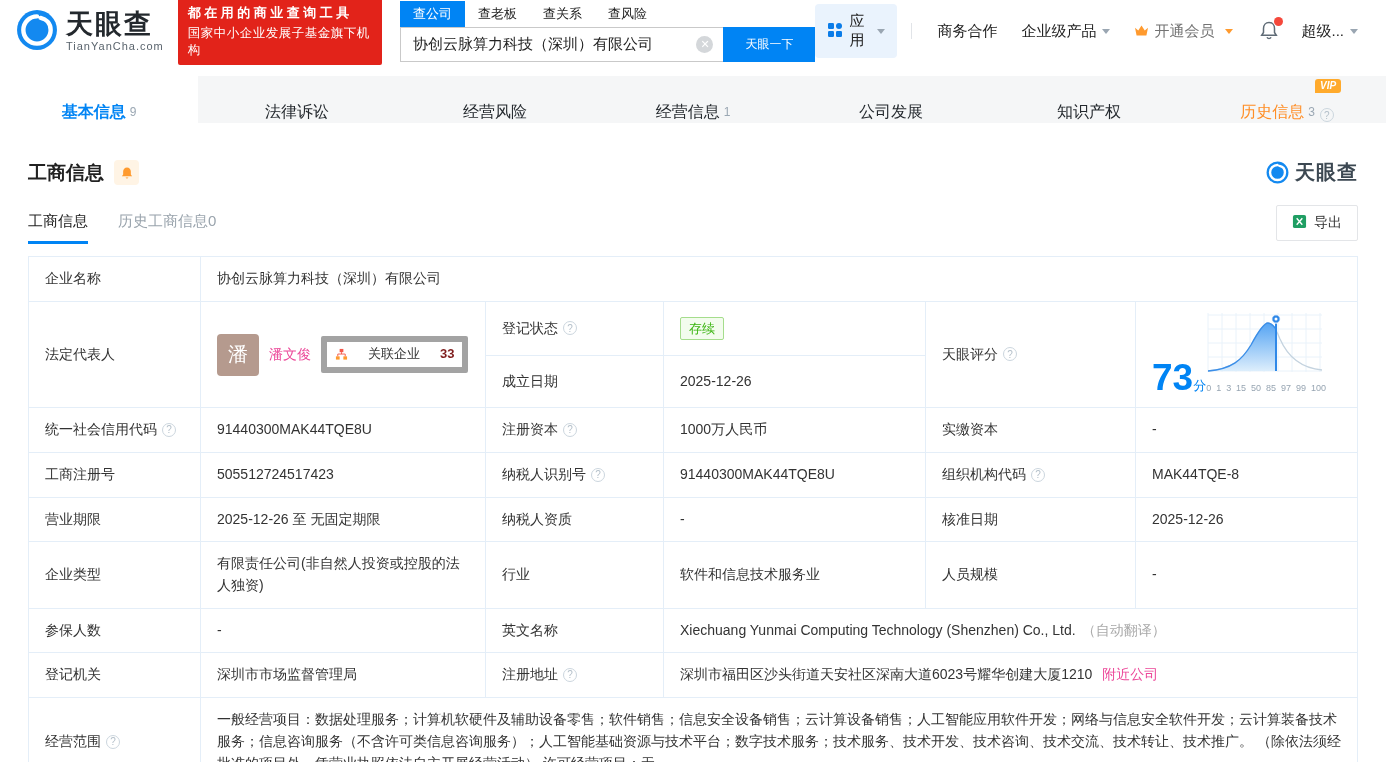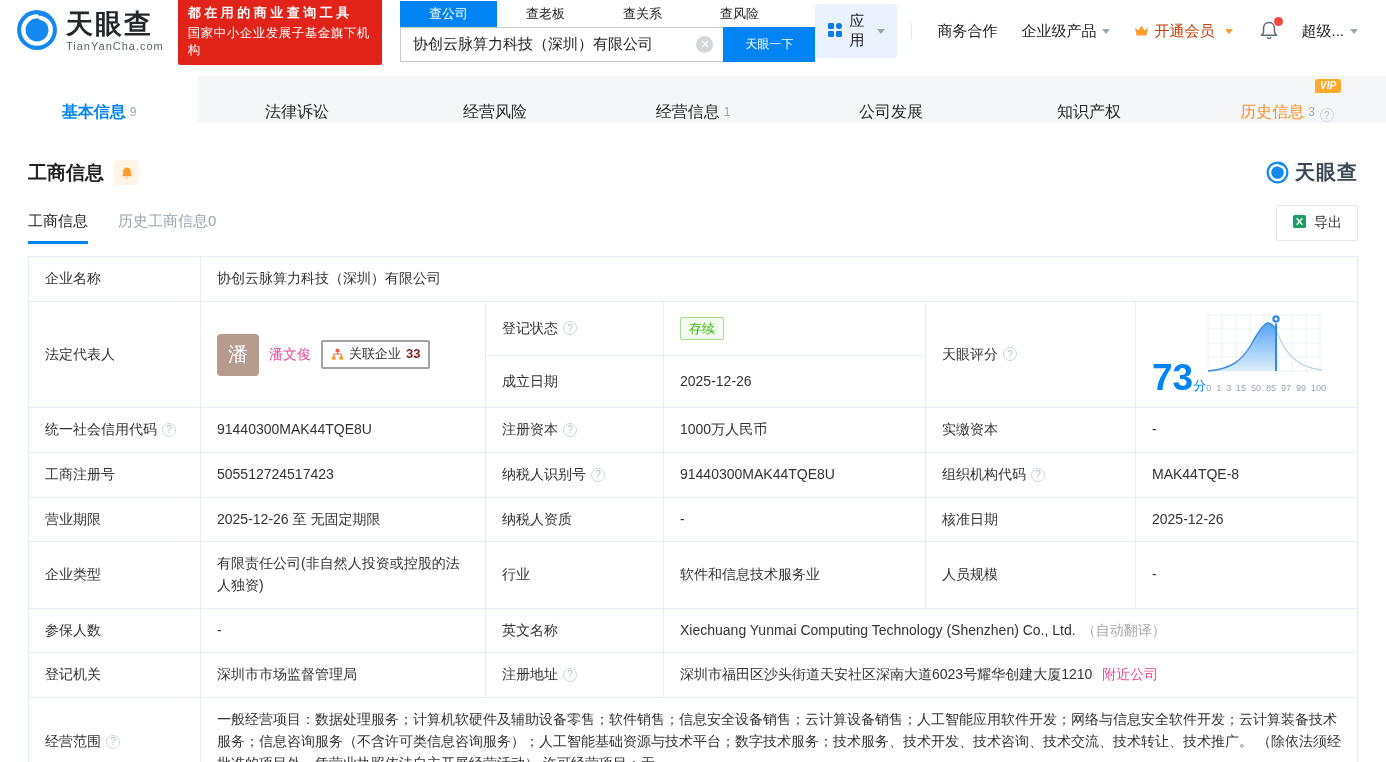--- a/index.html
+++ b/index.html
@@ -12,35 +12,35 @@
   .hdr { height: 62px; display: flex; align-items: center; padding: 0 16px; }
   .logo { display: flex; align-items: center; gap: 8px; cursor: pointer; }
   .logo-txt { line-height: 1; }
   .logo-title { font-size: 27px; font-weight: bold; color: #23282d; letter-spacing: 2px; }
   .logo-domain { font-size: 11px; color: #5a646d; letter-spacing: 1px; margin-top: 3px; }
   .slogan { background: #e2231a; color: #fff; margin-left: 14px; padding: 6px 10px; border-radius: 2px; }
   .slogan-l1 { font-size: 13px; letter-spacing: 3.5px; font-weight: bold; }
   .slogan-l2 { font-size: 12.5px; letter-spacing: 0.5px; margin-top: 3px; }
   .search-block { margin-left: 18px; width: 440px; }
   .search-tabs { display: flex; font-size: 13px; }
-  .stab { padding: 4px 29px; cursor: pointer; color: #222; text-align: center; }
+  .stab { padding: 4px 13px; cursor: pointer; color: #222; text-align: center; }
   .stab.active { background: #0084f4; color: #fff; }
   .search-bar { display: flex; height: 35px; }
   .input-wrap { position: relative; flex: 1; }
   .input-wrap input { width: 100%; height: 35px; border: 1px solid #c9c9c9; border-right: none; padding: 0 34px 0 12px; font-size: 15px; color: #222; outline: none; font-family: inherit; }
   .clear-ico { position: absolute; right: 10px; top: 9px; width: 17px; height: 17px; border-radius: 50%; background: #d4d7da; color: #fff; font-size: 11px; display: flex; align-items: center; justify-content: center; cursor: pointer; }
   .clear-ico::before { content: "✕"; }
   .search-btn { width: 92px; background: #0084f4; color: #fff; border: none; font-size: 12px; cursor: pointer; font-family: inherit; }
   .top-nav { margin-left: auto; display: flex; align-items: center; font-size: 15px; color: #222; }
   .caret { width: 0; height: 0; border-left: 4px solid transparent; border-right: 4px solid transparent; border-top: 5px solid #9aa6b2; display: inline-block; margin-left: 6px; }
   .caret.orange { border-top-color: #ff9a2e; }
   .apps-btn { background: #eaf3fd; border-radius: 4px; padding: 8px 12px; display: flex; align-items: center; gap: 6px; cursor: pointer; }
   .nav-div { width: 1px; height: 16px; background: #e1e4e8; margin: 0 14px; }
   .nav-item { display: flex; align-items: center; cursor: pointer; margin: 0 12px; white-space: nowrap; }
-  .nav-item.vip { color: #c2410c; gap: 5px; }
+  .nav-item.vip { color: #737373; gap: 5px; }
   .bell-wrap { position: relative; margin: 0 10px 0 14px; cursor: pointer; }
   .red-dot { position: absolute; top: -3px; right: -4px; width: 9px; height: 9px; border-radius: 50%; background: #f5483b; }
   
   .mtabs { display: flex; height: 47px; background: #f5f6f7; margin-top: 14px; }
   .mtab { flex: 1; display: flex; align-items: flex-end; justify-content: center; font-size: 16px; color: #24292e; cursor: pointer; position: relative; }
   .mtab.active { background: #fff; color: #0084f4; font-weight: bold; }
   .mtab .count { font-size: 12px; color: #9aa7b3; margin-left: 4px; position: relative; top: -4px; font-weight: normal; }
   .mtab.history { color: #ff8e26; }
   .vip-badge { position: absolute; top: 3px; left: calc(50% + 28px); background: #ffaa2c; color: #fff; font-size: 10px; font-weight: bold; font-style: italic; padding: 1px 5px 2px; border-radius: 3px 3px 3px 0; }
   .help { display: inline-flex; width: 14px; height: 14px; border: 1px solid #ccd6de; border-radius: 50%; color: #b3bfc9; font-size: 10px; align-items: center; justify-content: center; margin-left: 5px; position: relative; top: -1px; flex: none; cursor: pointer; }
@@ -58,21 +58,21 @@
   .subtab.inactive { color: #9aa4ad; }
   .export-btn { margin-left: auto; margin-top: -10px; display: flex; align-items: center; gap: 7px; border: 1px solid #e3e5e8; background: #fff; border-radius: 2px; padding: 8px 15px; font-size: 14px; color: #333; cursor: pointer; font-family: inherit; }
   
   table.info { width: 100%; border-collapse: collapse; table-layout: fixed; margin-top: 12px; }
   table.info td { border: 1px solid #e4eef8; padding: 11px 16px; line-height: 1.55; background: #fff; vertical-align: middle; color: #333; }
   td.lbl { background: #eef7fe; }
   .badge-green { display: inline-block; border: 1px solid #a5dd8c; background: #f3fcee; color: #3cb513; font-size: 13px; padding: 1px 8px; border-radius: 2px; line-height: 1.5; }
   .legal-rep { display: flex; align-items: center; gap: 10px; }
   .avatar { width: 42px; height: 42px; border-radius: 4px; background: #b59a8e; color: #fff; font-size: 20px; display: flex; align-items: center; justify-content: center; flex: none; cursor: pointer; }
   a.lnk, .lnk { color: #ec4899; text-decoration: none; cursor: pointer; }
-  .rel-badge { display: inline-flex; align-items: center; gap: 5px; border: 2px solid #a3a3a3; border-radius: 2px; padding: 2px 8px; font-size: 13px; color: #333; cursor: pointer; background: #fff; white-space: nowrap; }
+  .rel-badge { display: inline-flex; align-items: center; gap: 20px; border: 6px solid #a3a3a3; border-radius: 2px; padding: 2px 8px; font-size: 13px; color: #333; cursor: pointer; background: #fff; white-space: nowrap; }
   .rel-badge b { color: #7f1d1d; font-weight: bold; }
   .score-wrap { display: flex; align-items: flex-end; gap: 0; }
   .score-big { color: #0084f4; white-space: nowrap; }
   .score-num { font-size: 37px; font-weight: bold; line-height: 1; }
   .score-unit { font-size: 13px; }
   .chart-col { width: 120px; }
   .ticks { display: flex; justify-content: space-between; font-size: 9px; color: #97a5b2; margin-top: 1px; }
   .note { color: #a9a9a9; margin-left: 6px; }
   .addr-lnk { margin-left: 10px; white-space: nowrap; }
   .scope { line-height: 1.9; }

